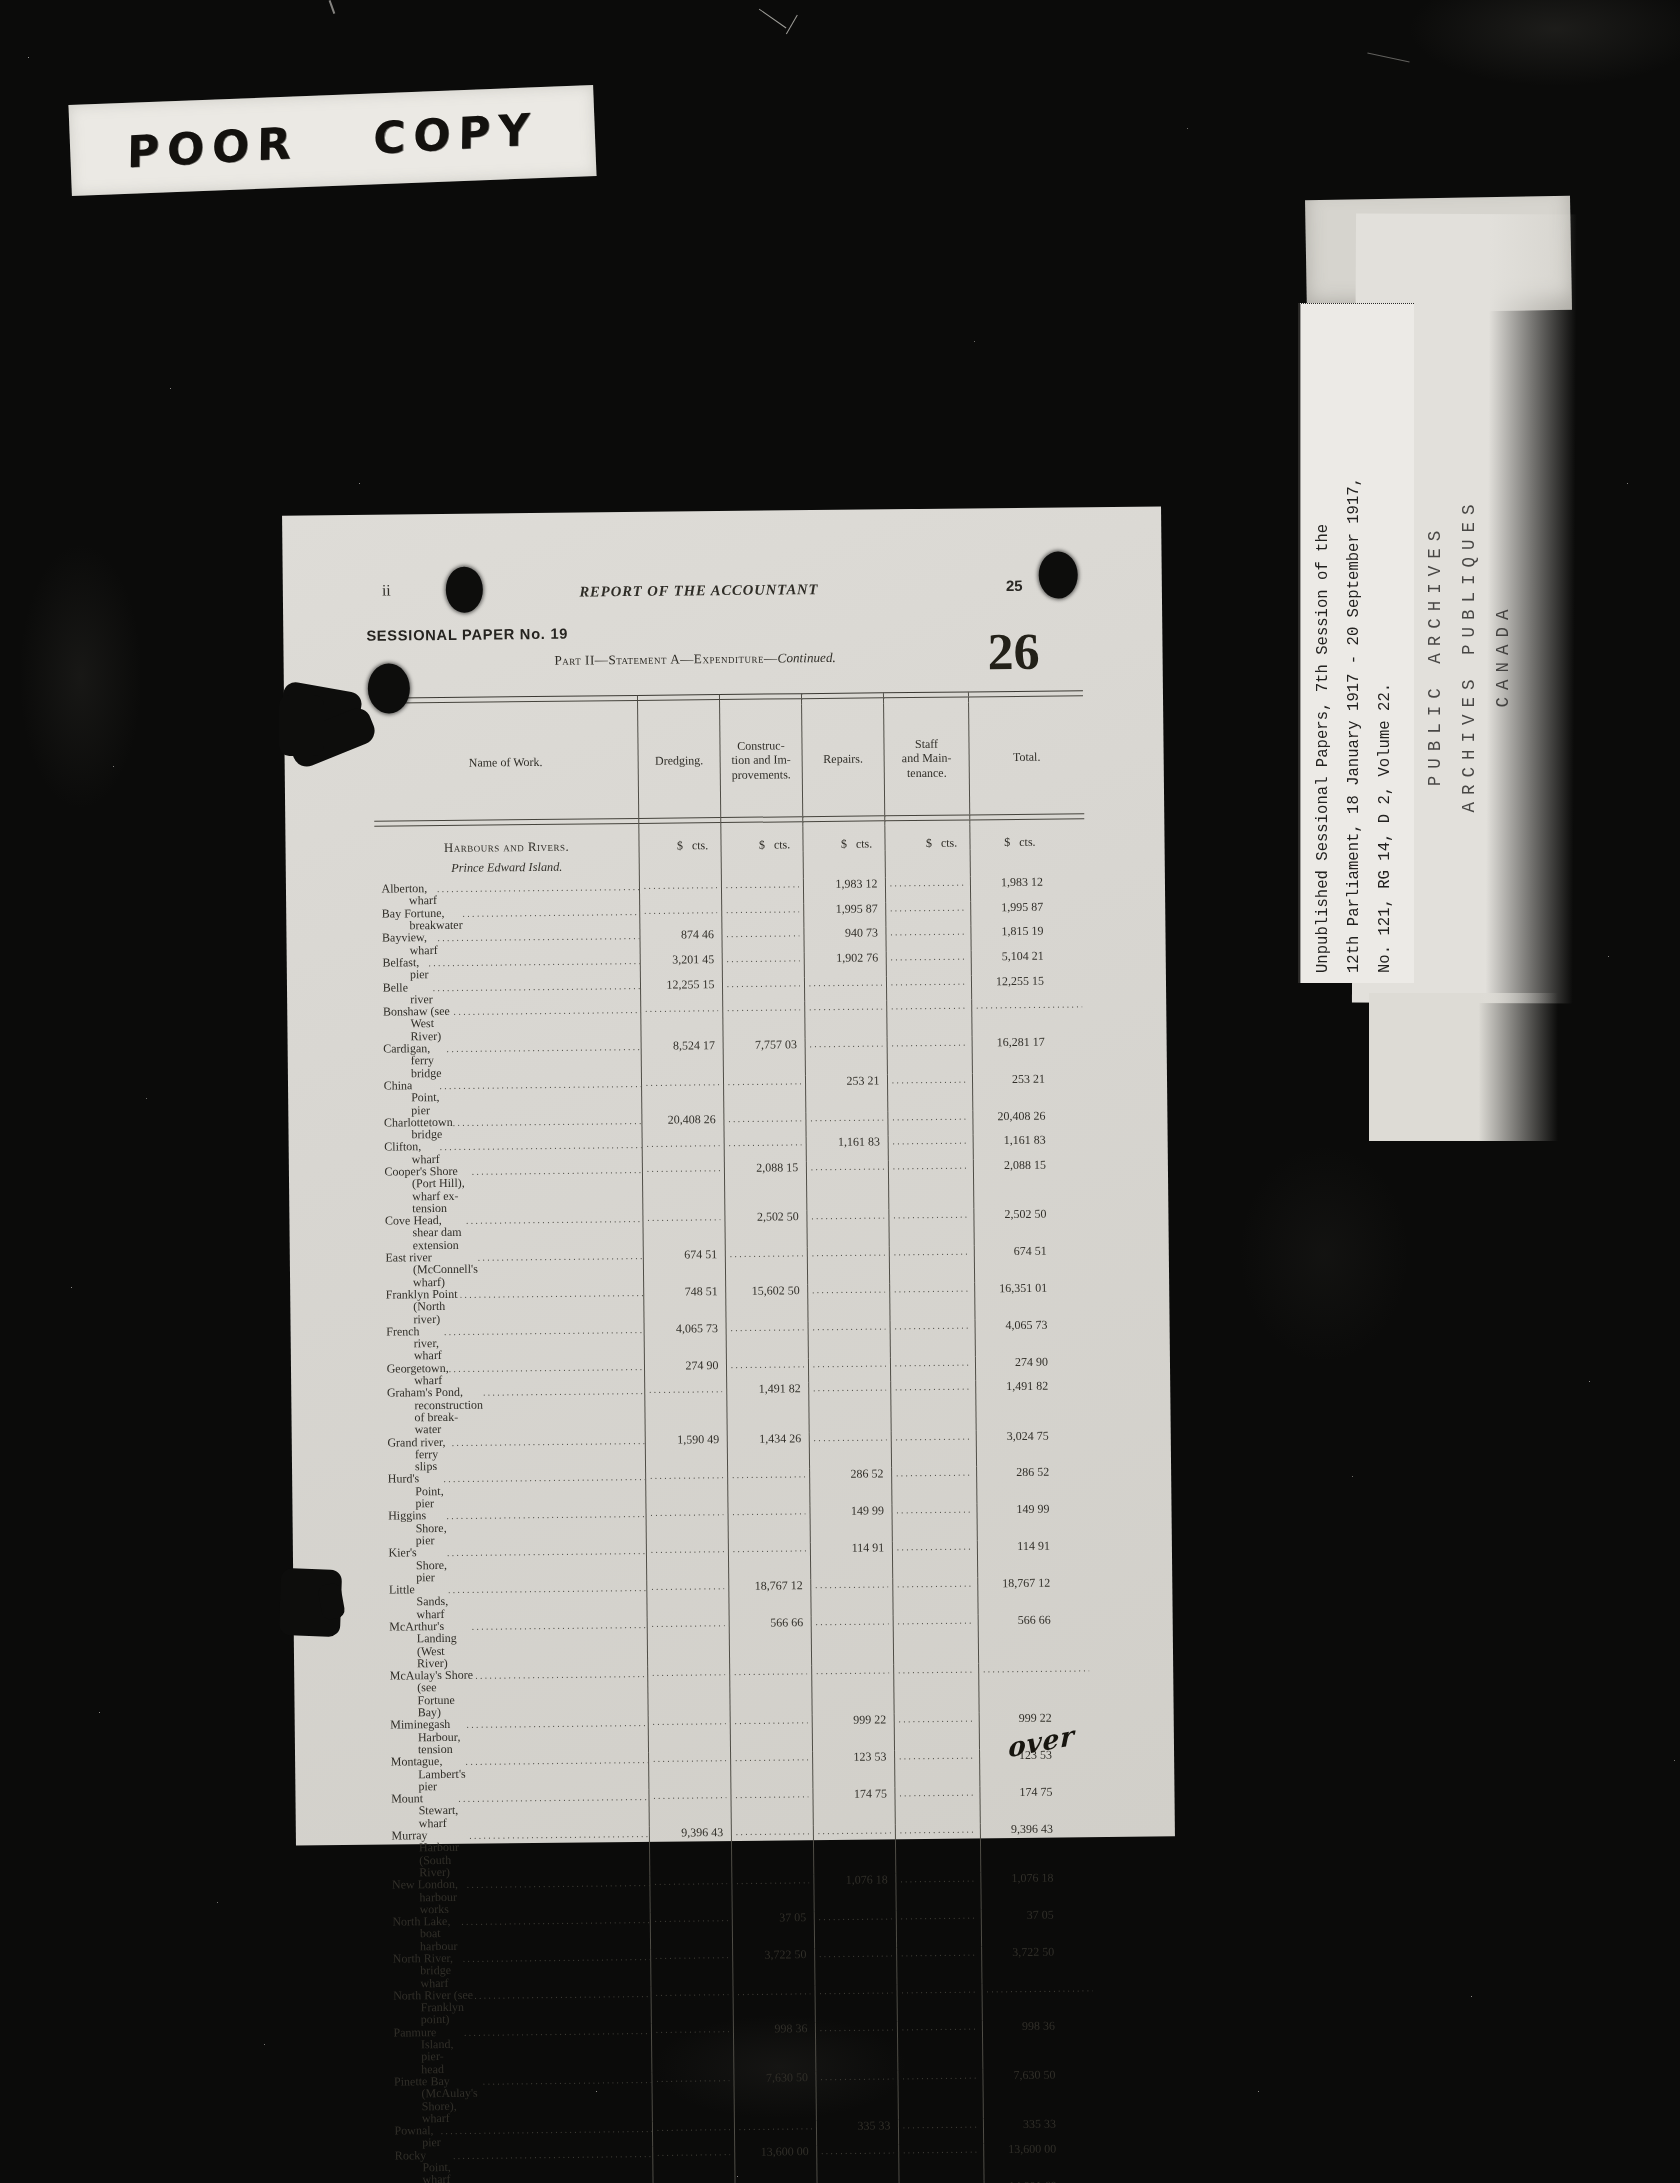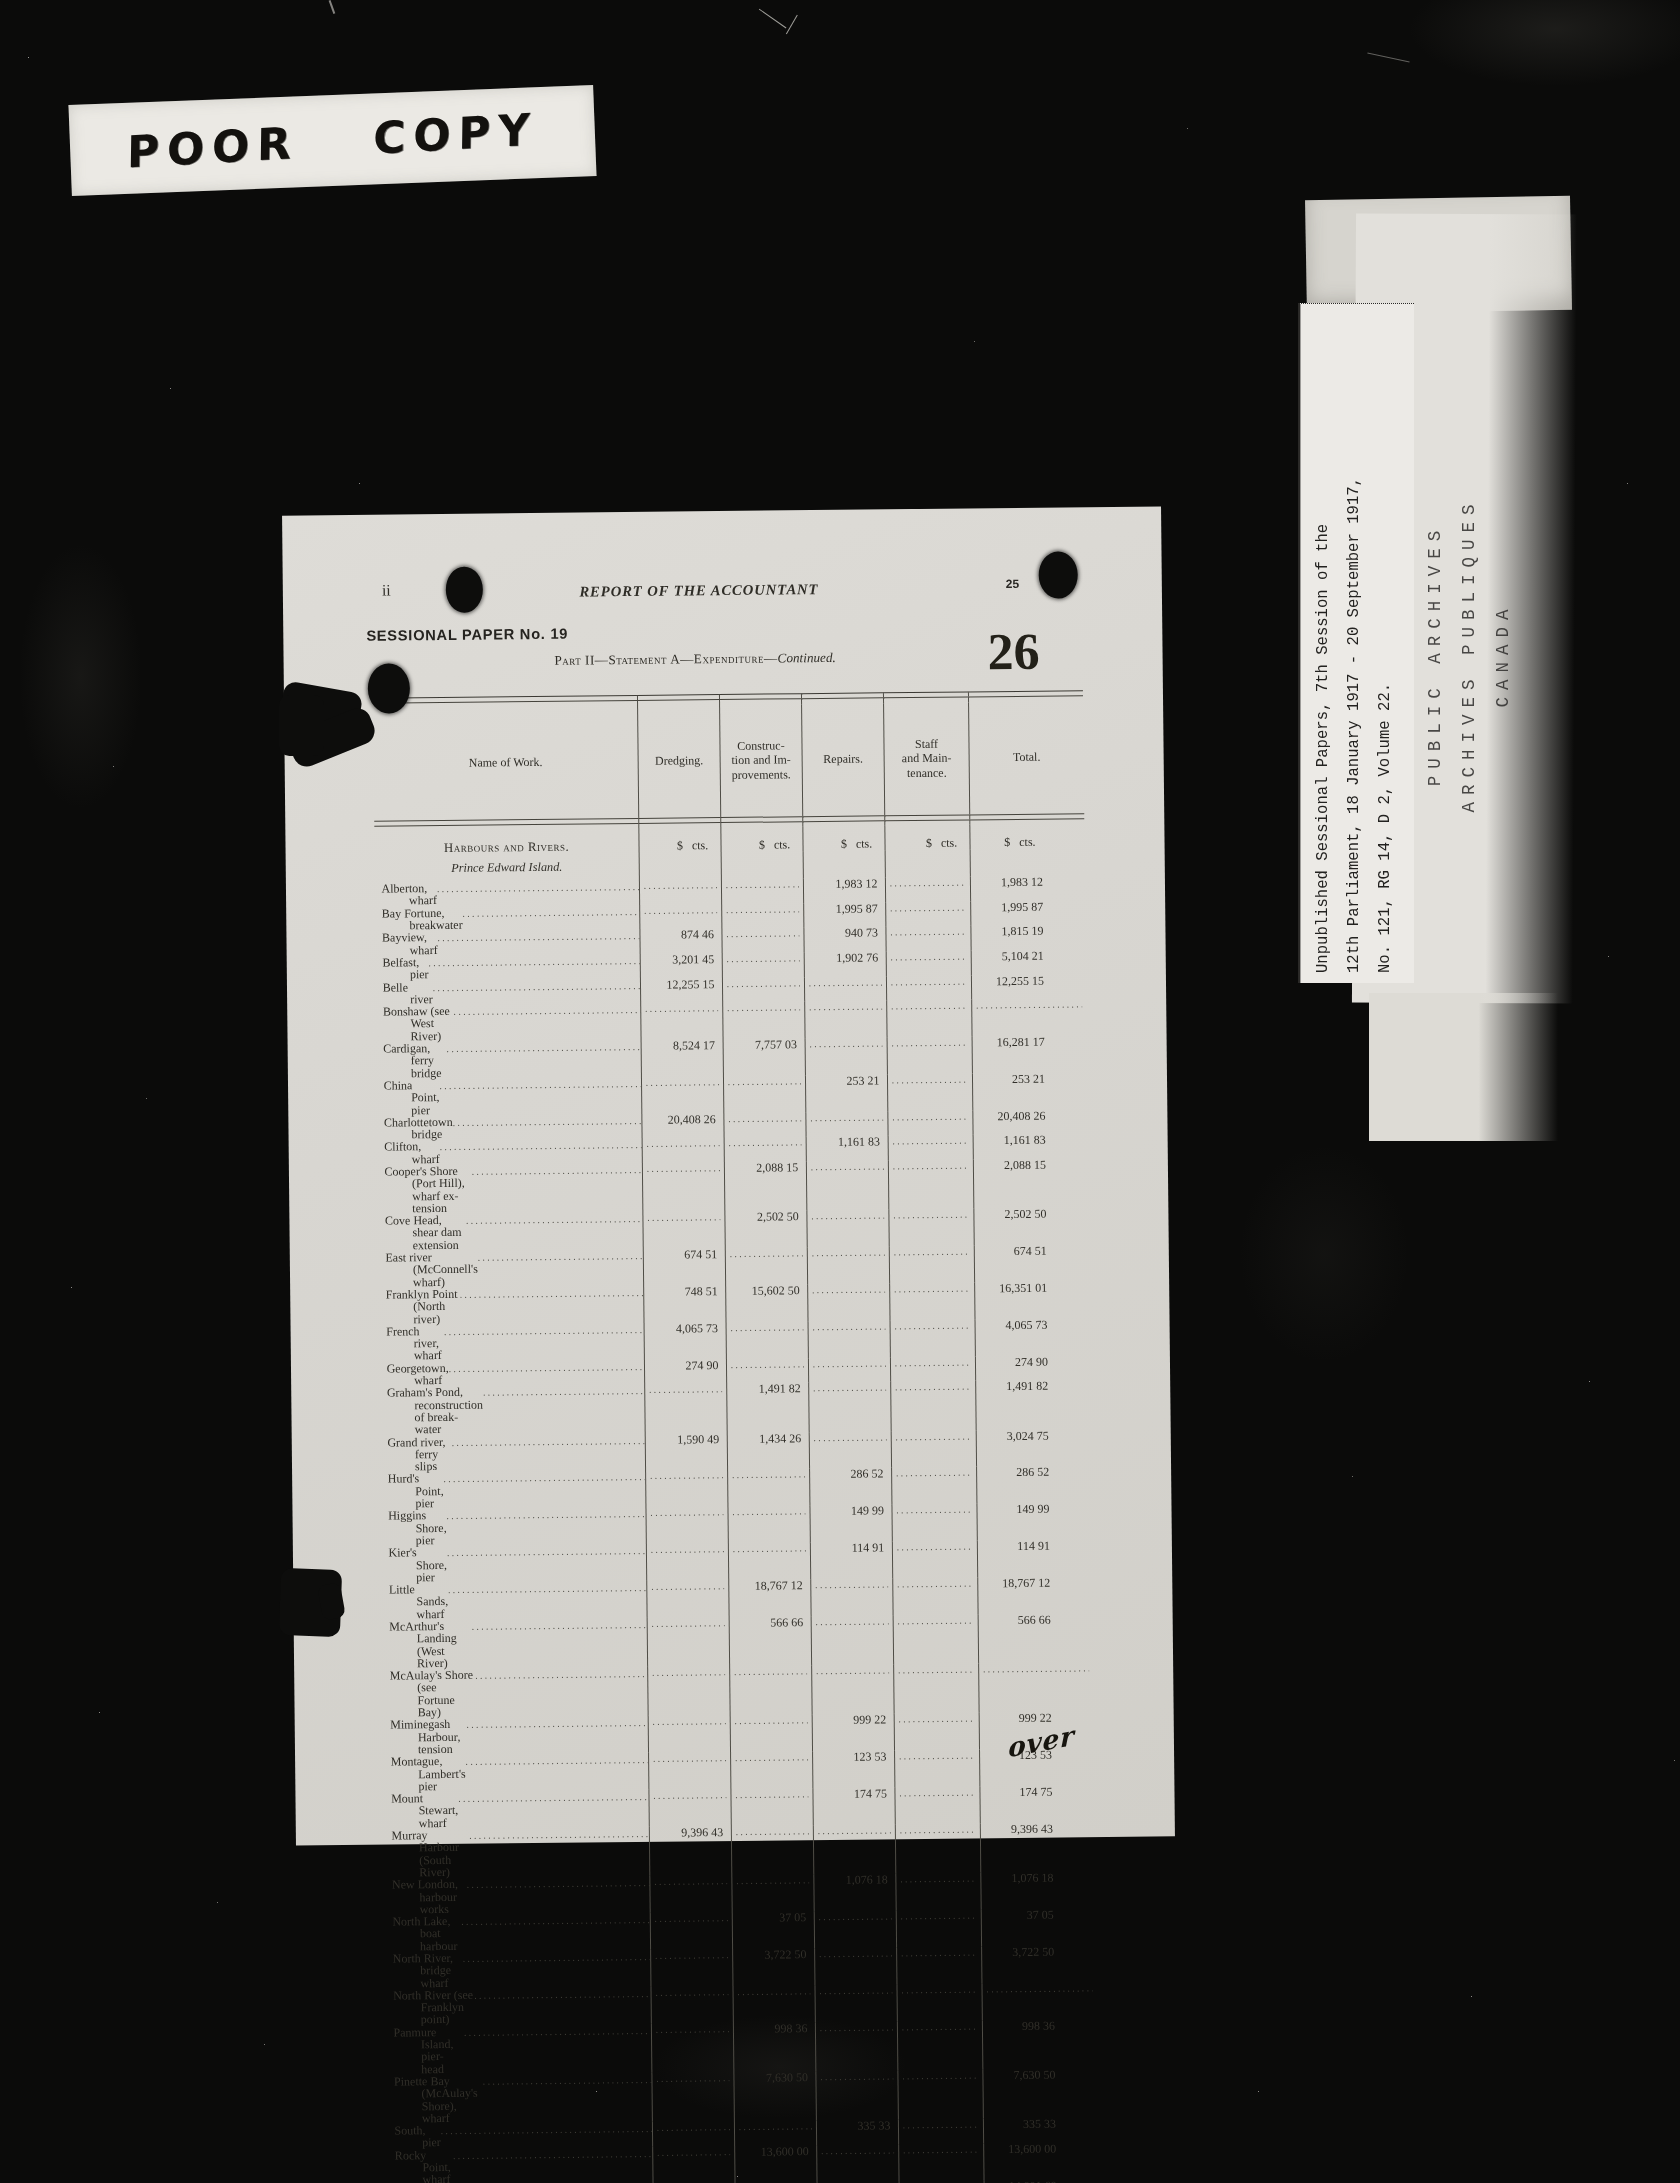--- a/index.html
+++ b/index.html
@@ -24,21 +24,21 @@
       letter-spacing:7.6px;word-spacing:52px;color:#13110e;transform:skewX(-4deg) rotate(-1deg);
       text-shadow:0.9px 0.5px 0 rgba(19,17,14,.55);}
   
   .page{position:absolute;left:289px;top:511px;width:879px;height:1330px;
       background:linear-gradient(160deg,#dedcd7 0%,#d8d6d1 40%,#d1cfc9 100%);
       transform:rotate(-0.6deg);color:#2f2d27;}
   .folio-left{position:absolute;left:99px;top:67px;font-size:16px;}
   .running-head{position:absolute;left:151px;top:71px;width:530px;text-align:center;
       font-style:italic;font-weight:700;font-size:14.7px;letter-spacing:0.9px;}
   .folio-right{position:absolute;left:723px;top:69px;font-family:"Liberation Sans",sans-serif;
-      font-weight:700;font-size:12px;color:#2b2925;}
+      font-weight:700;font-size:15px;color:#2b2925;}
   .sessional{position:absolute;left:83px;top:113px;font-family:"Liberation Sans",sans-serif;
       font-weight:700;font-size:14.7px;letter-spacing:0.7px;color:#262420;}
   .part-line{position:absolute;left:156px;top:140px;width:511px;text-align:center;font-size:13.2px;}
   .part-line .sc{font-variant:small-caps;letter-spacing:0.5px;}
   .part-line .cont{font-style:italic;}
   .big-num{position:absolute;left:704px;top:114px;font-size:52px;font-weight:700;color:#232119;}
   .hole{position:absolute;background:#0d0d0c;border-radius:50%;box-shadow:0 0 3.8px 1.4px rgba(10,10,9,.55);}
   .over-note{position:absolute;left:713px;top:1218px;font-family:"DejaVu Serif",serif;
       font-style:italic;font-weight:700;font-size:26.5px;color:#17150f;
       transform:rotate(-10deg) skewX(-12deg);letter-spacing:0.9px;}
@@ -547,21 +547,21 @@
             <div class="lead"></div>
           </div>
           <div class="c m e"></div>
           <div class="c m">7,630 50</div>
           <div class="c m e"></div>
           <div class="c m e"></div>
           <div class="c m last">7,630 50</div>
         </div>
         <div class="trow dr">
           <div class="c nm">
-            <div class="txt">South, pier</div>
+            <div class="txt">Pownal, pier</div>
             <div class="lead"></div>
           </div>
           <div class="c m e"></div>
           <div class="c m e"></div>
           <div class="c m">335 33</div>
           <div class="c m e"></div>
           <div class="c m last">335 33</div>
         </div>
         <div class="trow dr">
           <div class="c nm">

